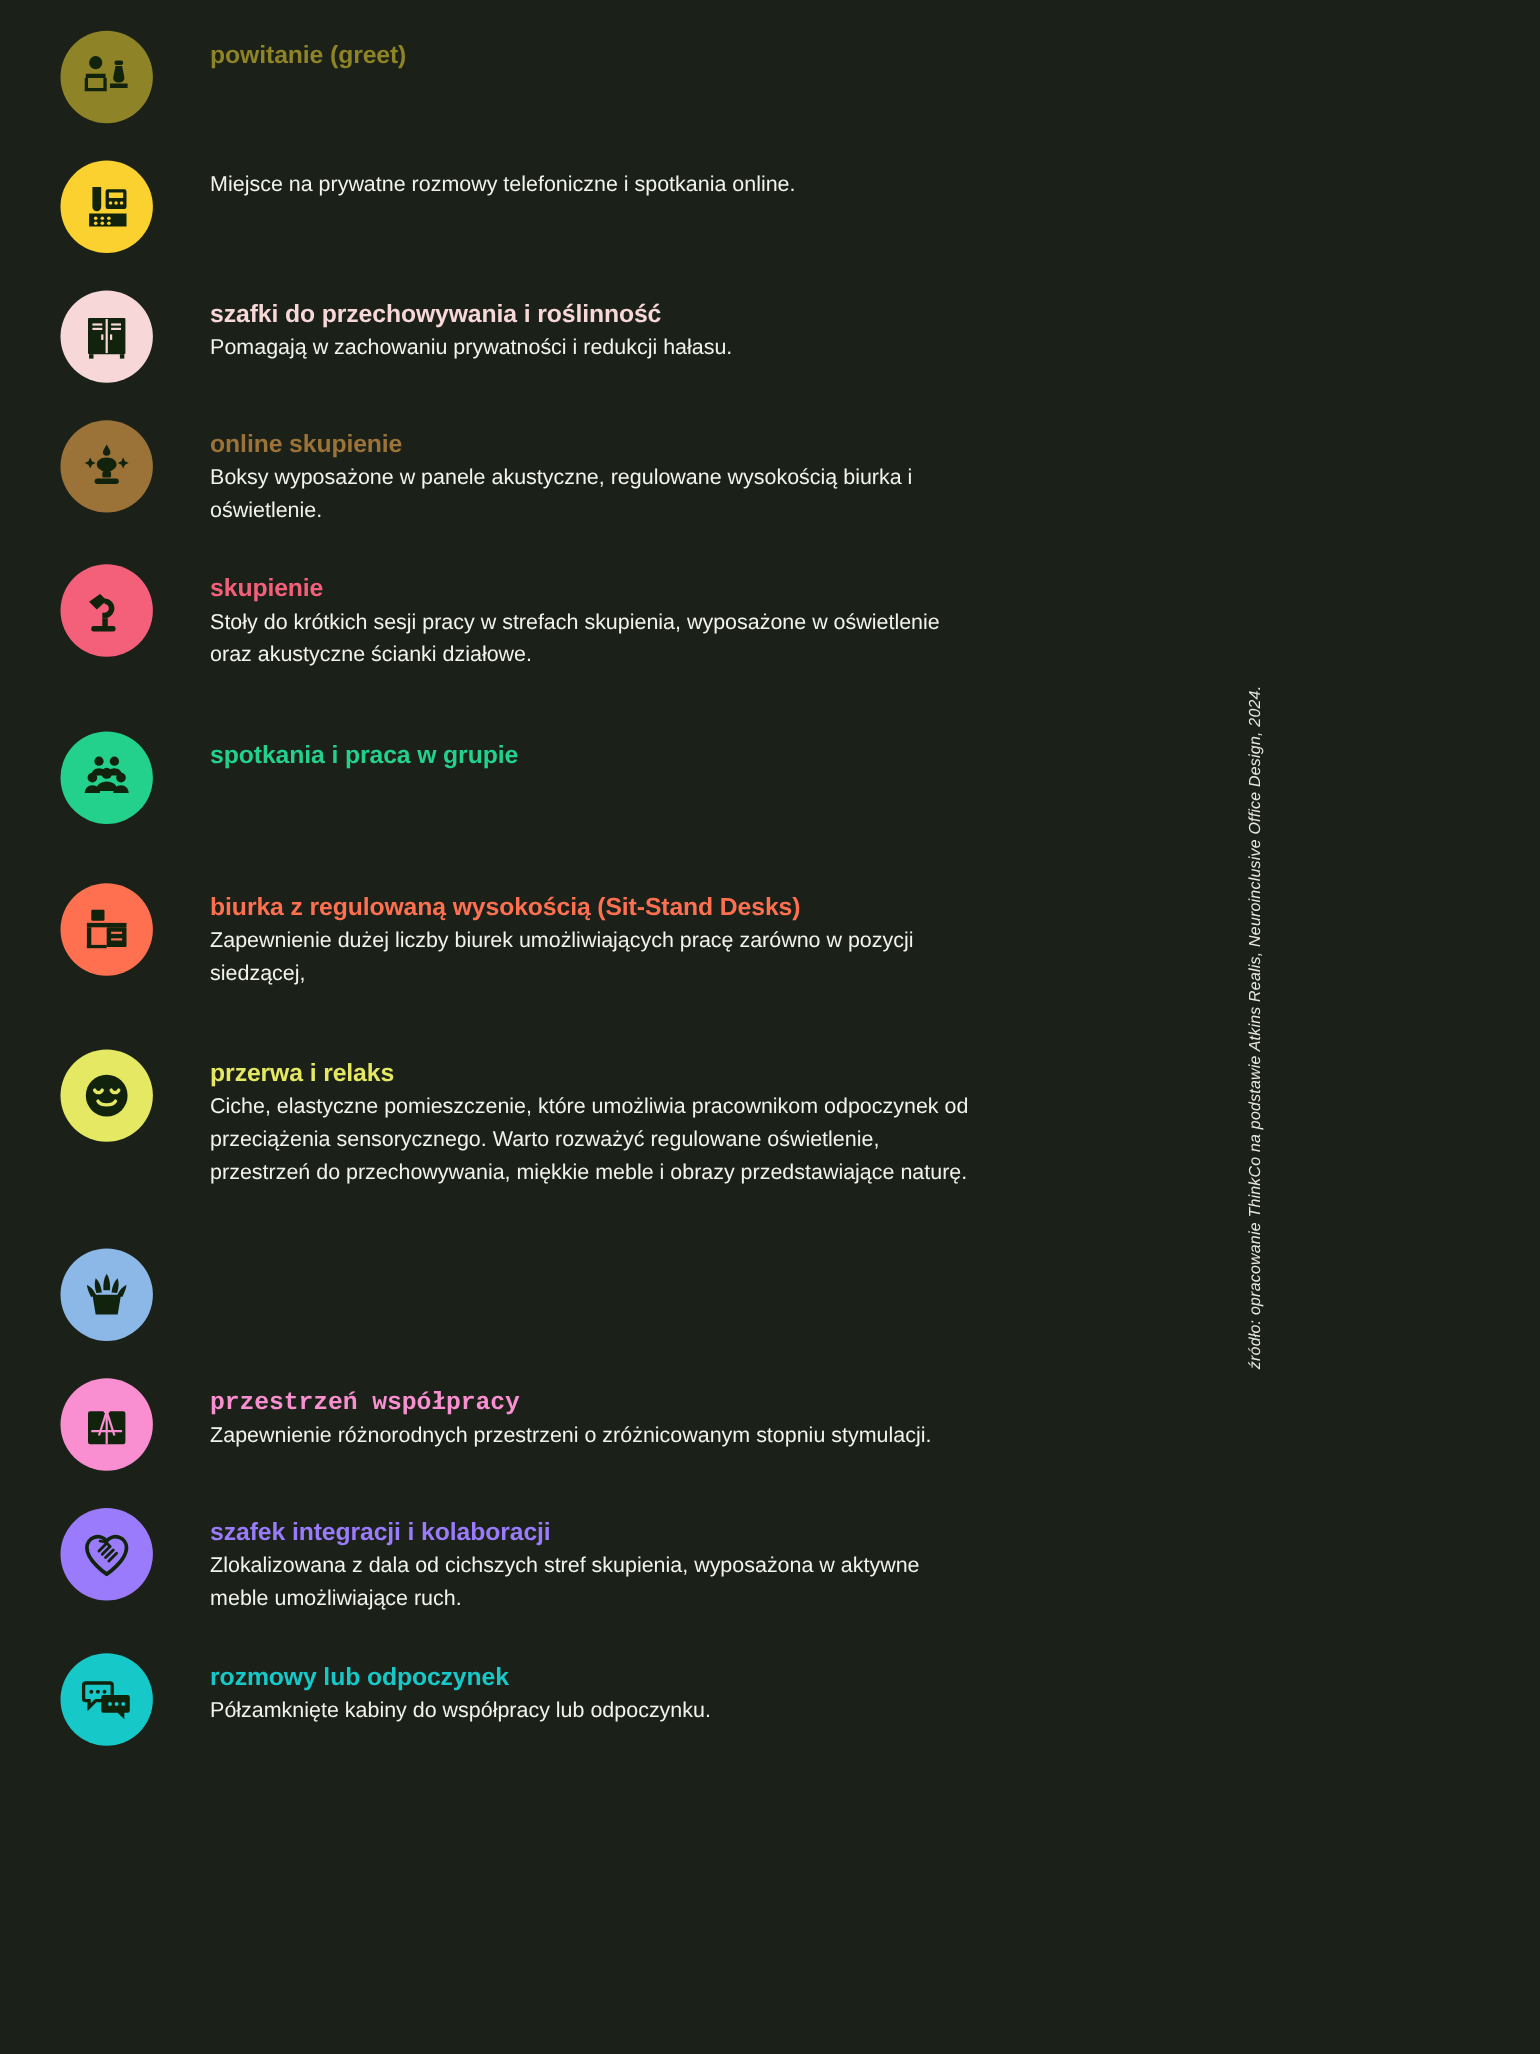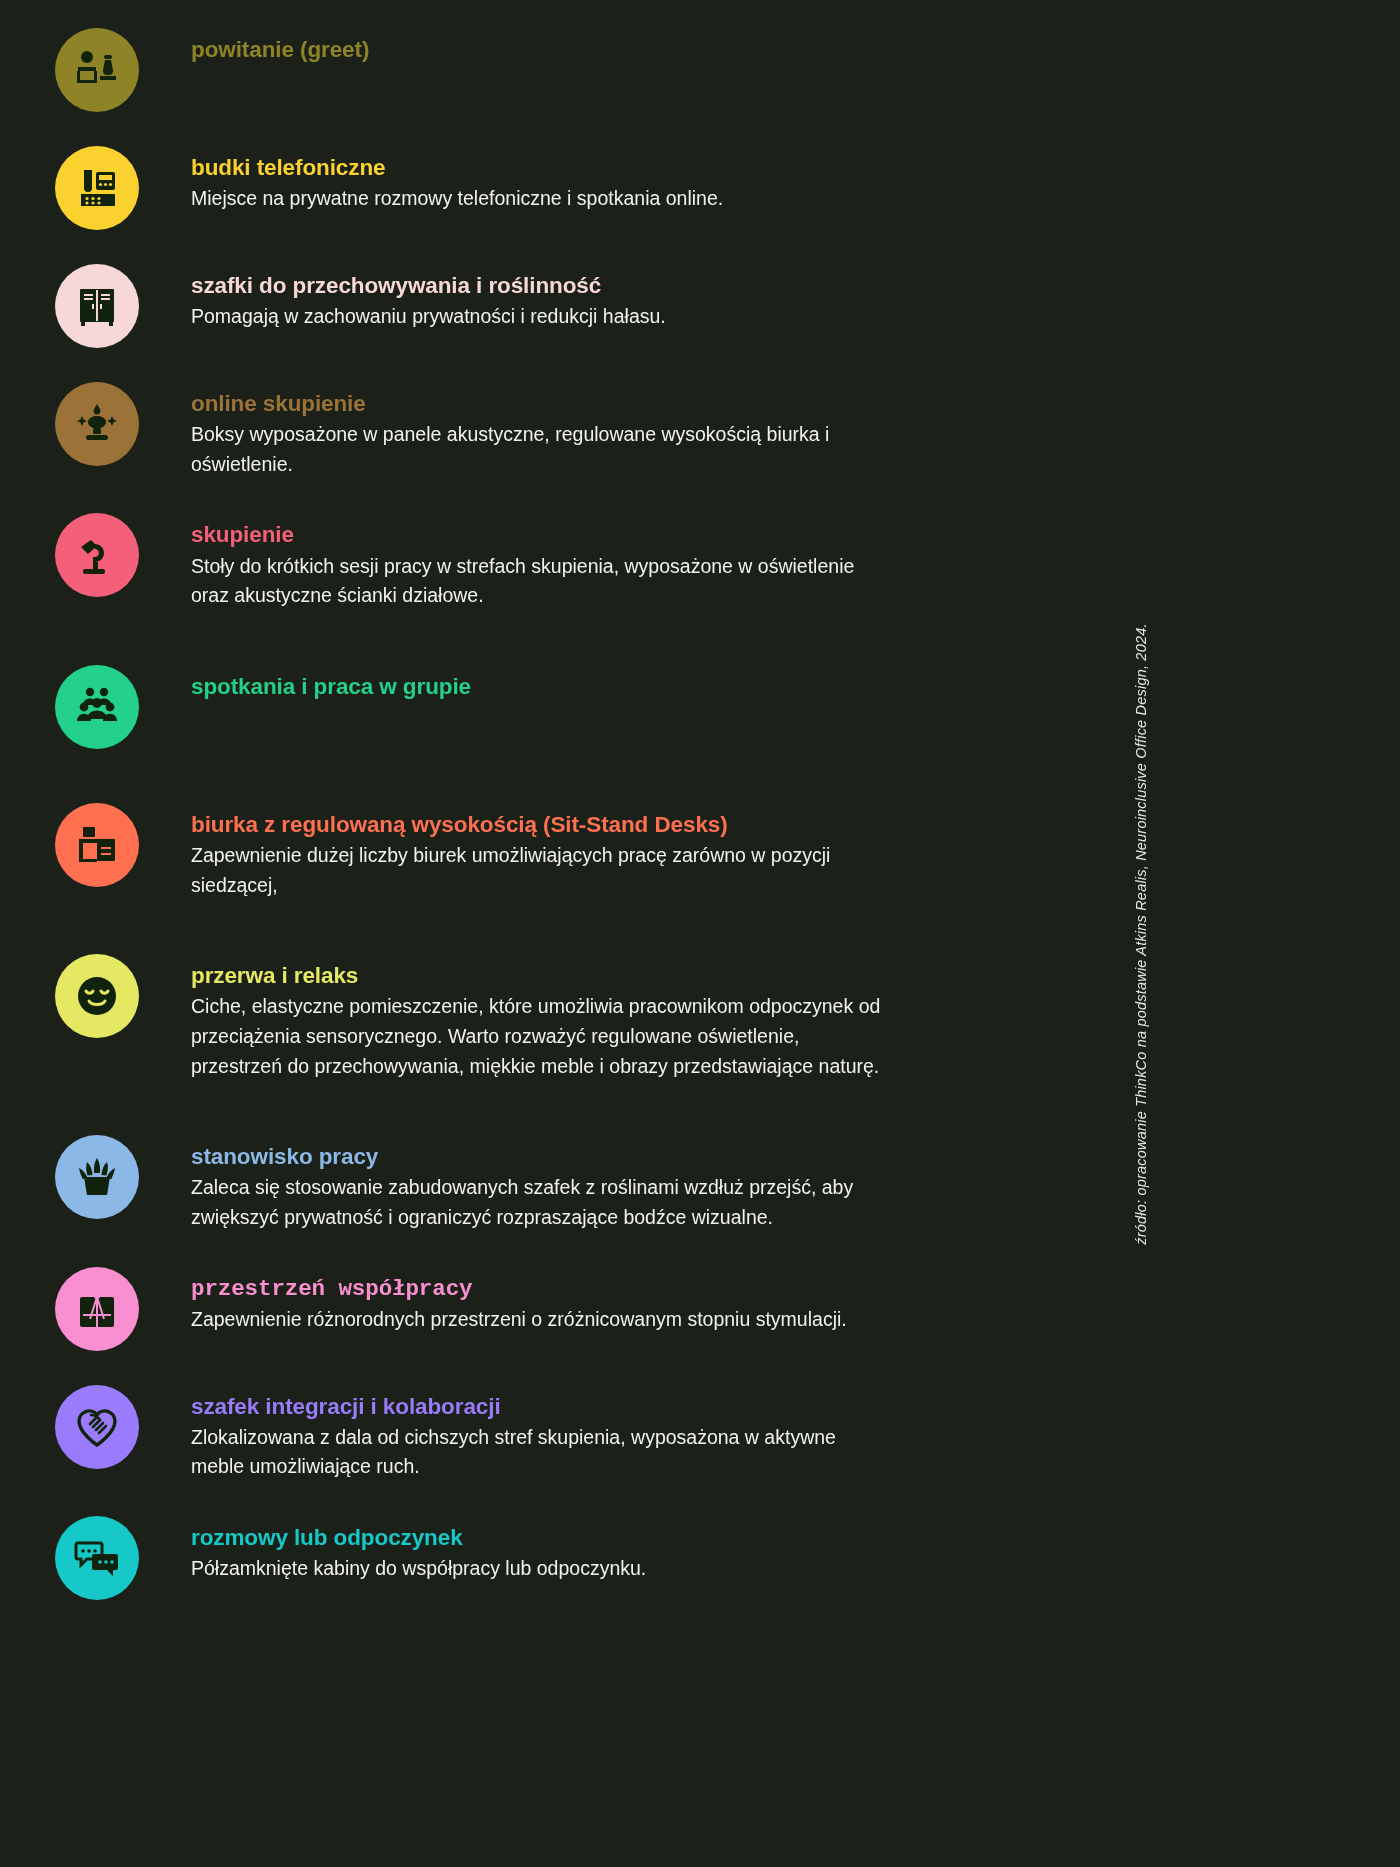--- a/index.html
+++ b/index.html
@@ -119,21 +119,20 @@
             <circle cx="14" cy="34.5" r="1.6"></circle>
               <circle cx="20" cy="34.5" r="1.6"></circle>
               <circle cx="26" cy="34.5" r="1.6"></circle>
             <circle cx="14" cy="39" r="1.6"></circle>
               <circle cx="20" cy="39" r="1.6"></circle>
               <circle cx="26" cy="39" r="1.6"></circle>
           </g>
         </svg>
       </div>
       <div class="body">
-        <p class="title" style="color: rgb(251, 209, 48);">budki telefoniczne</p>
         <p class="desc">Miejsce na prywatne rozmowy telefoniczne i spotkania online.</p>
       </div>
     </div>
 
     <div class="row gap-m">
       <div class="badge" style="background: rgb(247, 215, 215);">
         <svg width="48" height="48" viewBox="0 0 48 48">
           <g fill="#11230d">
             <rect x="7" y="7" width="34" height="33" rx="1"></rect>
             <rect x="8" y="40" width="4" height="4"></rect>
@@ -259,24 +258,20 @@
           <g fill="#11230d">
             <path d="M24 5c2.6 4 3.4 9 3 15h-6c-.4-6 .4-11 3-15z"></path>
             <path d="M14 9c3.4 3 5 7.6 5.6 13l-5 .4C13 18 12.6 13.4 14 9z"></path>
             <path d="M34 9c1.4 4.4 1 9-.6 13.4l-5-.4C29 16.6 30.6 12 34 9z"></path>
             <path d="M6 15c4 2 6.6 5.4 8.4 9.6l-4.6 1.6C8 22.2 6.4 19 6 15z"></path>
             <path d="M42 15c-.4 4-2 7.2-3.8 11.2l-4.6-1.6C35.4 20.4 38 17 42 15z"></path>
             <path d="M11 24h26l-3 18H14z"></path>
           </g>
         </svg>
       </div>
-      <div class="body">
-        <p class="title" style="color: rgb(140, 184, 232);">stanowisko pracy</p>
-        <p class="desc">Zaleca się stosowanie zabudowanych szafek z roślinami wzdłuż przejść, aby zwiększyć  prywatność i ograniczyć rozpraszające bodźce wizualne.</p>
-      </div>
     </div>
 
     <div class="row gap-m">
       <div class="badge" style="background: rgb(249, 143, 208);">
         <svg width="48" height="48" viewBox="0 0 48 48">
           <rect x="7" y="12" width="34" height="30" rx="2" fill="#11230d"></rect>
           <g stroke="#f98fd0" stroke-width="2" fill="none">
             <path d="M24 4v38"></path>
             <path d="M10 30h28"></path>
             <path d="M24 12l-7 22"></path>

